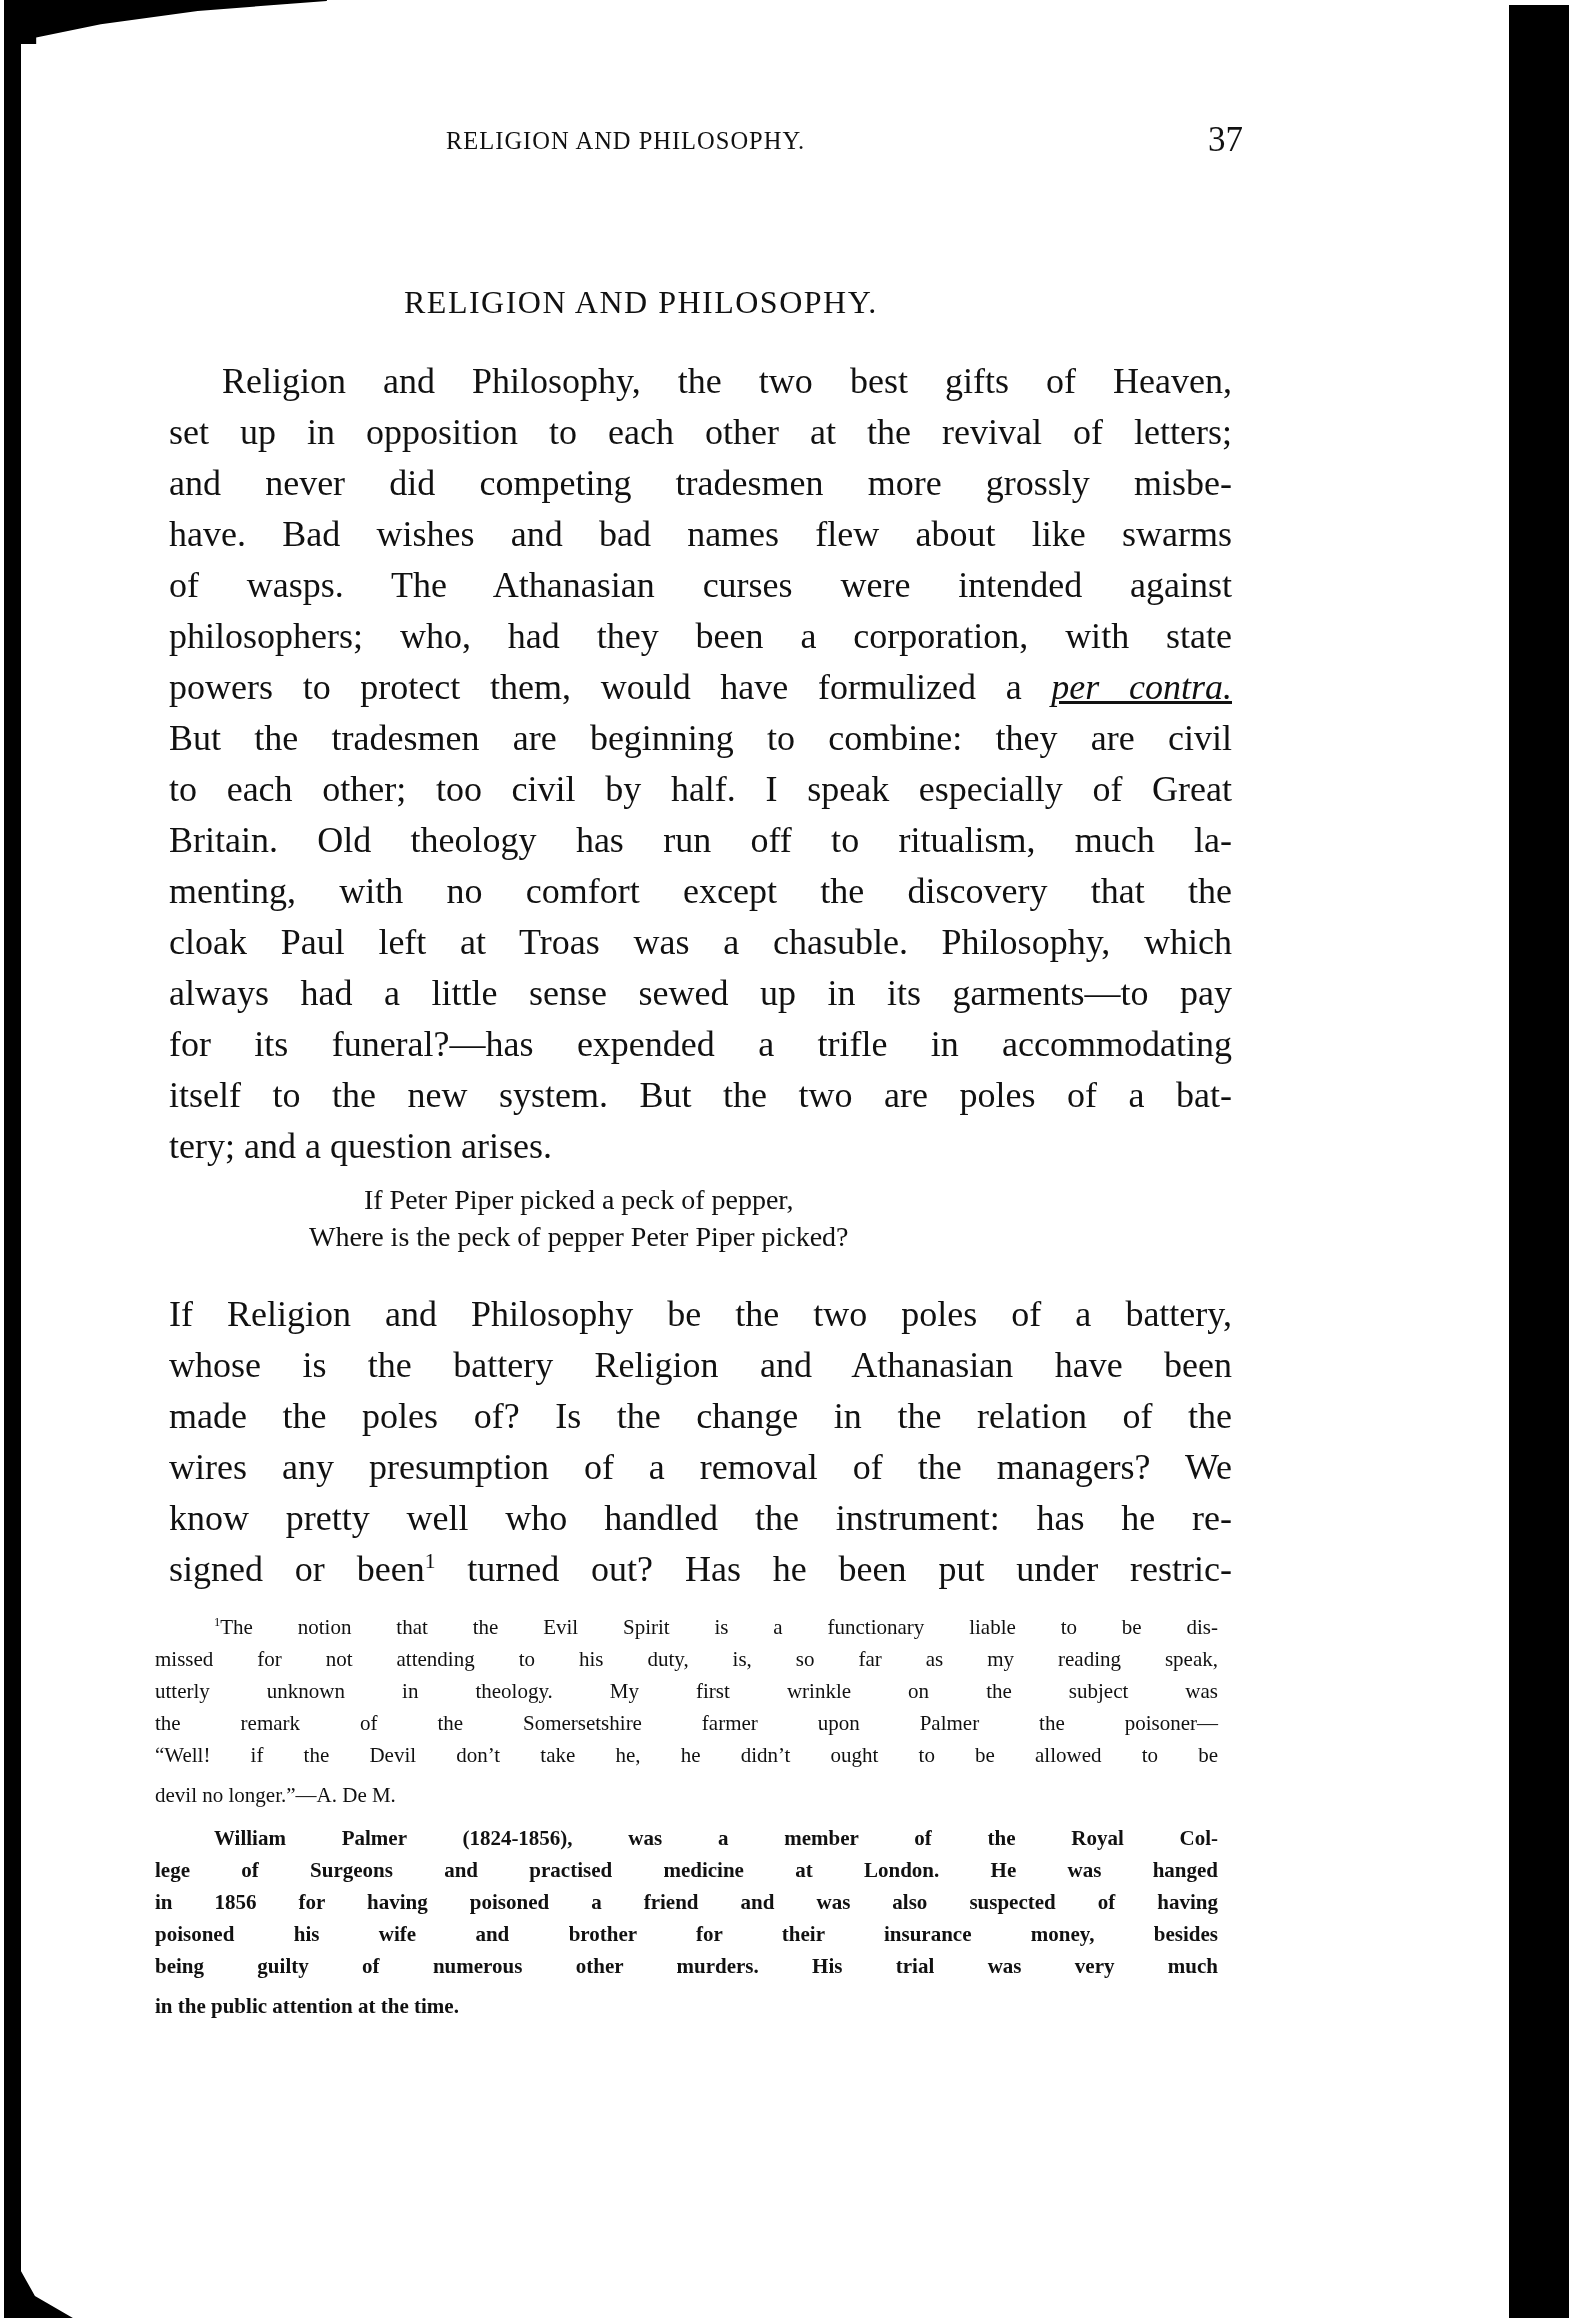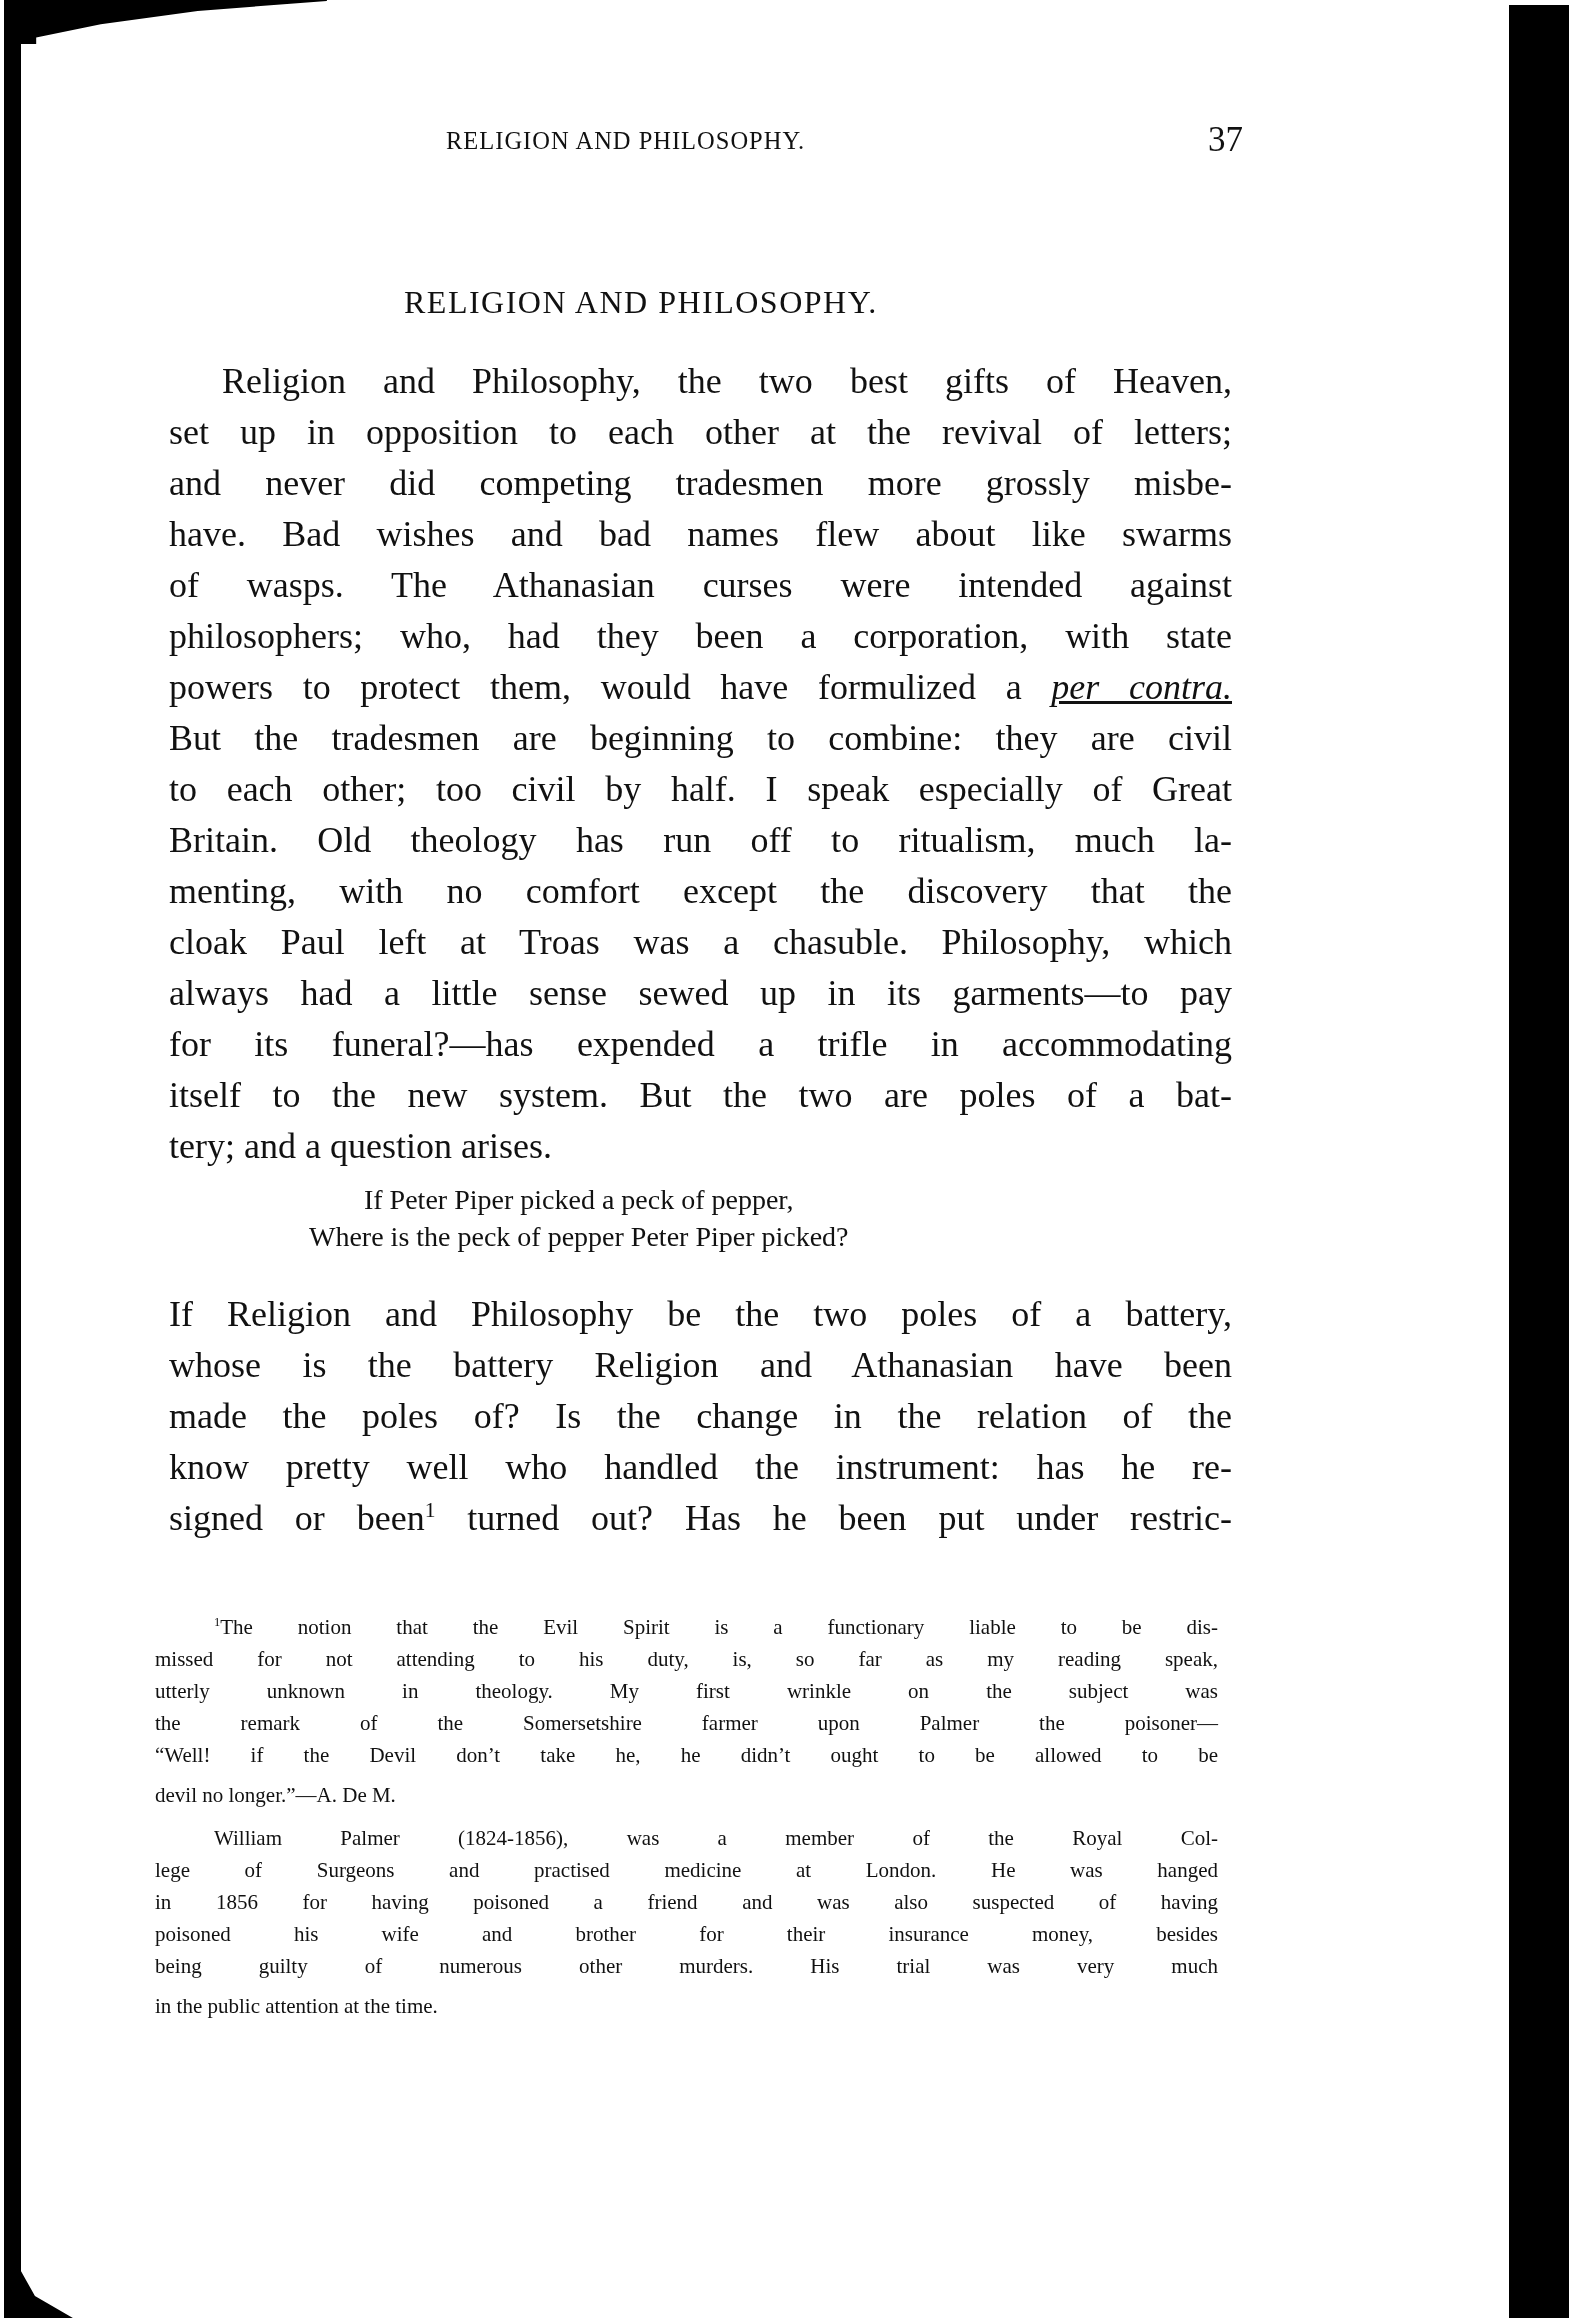--- a/index.html
+++ b/index.html
@@ -48,21 +48,21 @@
     font-size: 28px; line-height: 37px;
   }
   .verse .line { display: block; white-space: nowrap; text-align: center; }
   .footnotes {
     position: absolute; left: 155px; width: 1063px;
     font-size: 21px; line-height: 32px;
   }
   .footnotes .line { display: block; height: 32px; white-space: nowrap; text-align: justify; text-align-last: justify; }
   .footnotes .line.last { text-align-last: left; margin-top: 8px; }
   .fn1 { top: 1611px; }
-  .fn2 { top: 1822px; }
+  .fn2 { top: 1822px; font-weight: bold; }
   sup { font-size: 60%; line-height: 0; vertical-align: super; }
   em { font-style: italic; text-decoration: underline; }
 </style>
 </head>
 <body>
 
 <div class="border-left"></div>
 <div class="corner-top"></div>
 <div class="corner-bottom"></div>
 <div class="border-right"></div>
@@ -92,20 +92,21 @@
 
 <div class="verse">
   <span class="line">If Peter Piper picked a peck of pepper,</span>
   <span class="line">Where is the peck of pepper Peter Piper picked?</span>
 </div>
 
 <div class="body-text p2">
   <span class="line">If Religion and Philosophy be the two poles of a battery,</span>
   <span class="line">whose is the battery Religion and Athanasian have been</span>
   <span class="line">made the poles of?  Is the change in the relation of the</span>
+  <span class="line">wires any presumption of a removal of the managers? We</span>
   <span class="line">know pretty well who handled the instrument: has he re-</span>
   <span class="line"><span>signed or been</span><sup>1</sup> <span>turned out?  Has he been put under restric-</span></span>
 </div>
 
 <div class="footnotes fn1">
   <span class="line indent" style="padding-left:59px"><sup>1</sup><span>The notion that the Evil Spirit is a functionary liable to be dis-</span></span>
   <span class="line">missed for not attending to his duty, is, so far as my reading speak,</span>
   <span class="line">utterly unknown in theology.  My first wrinkle on the subject was</span>
   <span class="line">the remark of the Somersetshire farmer upon Palmer the poisoner—</span>
   <span class="line">“Well! if the Devil don’t take he, he didn’t ought to be allowed to be</span>

